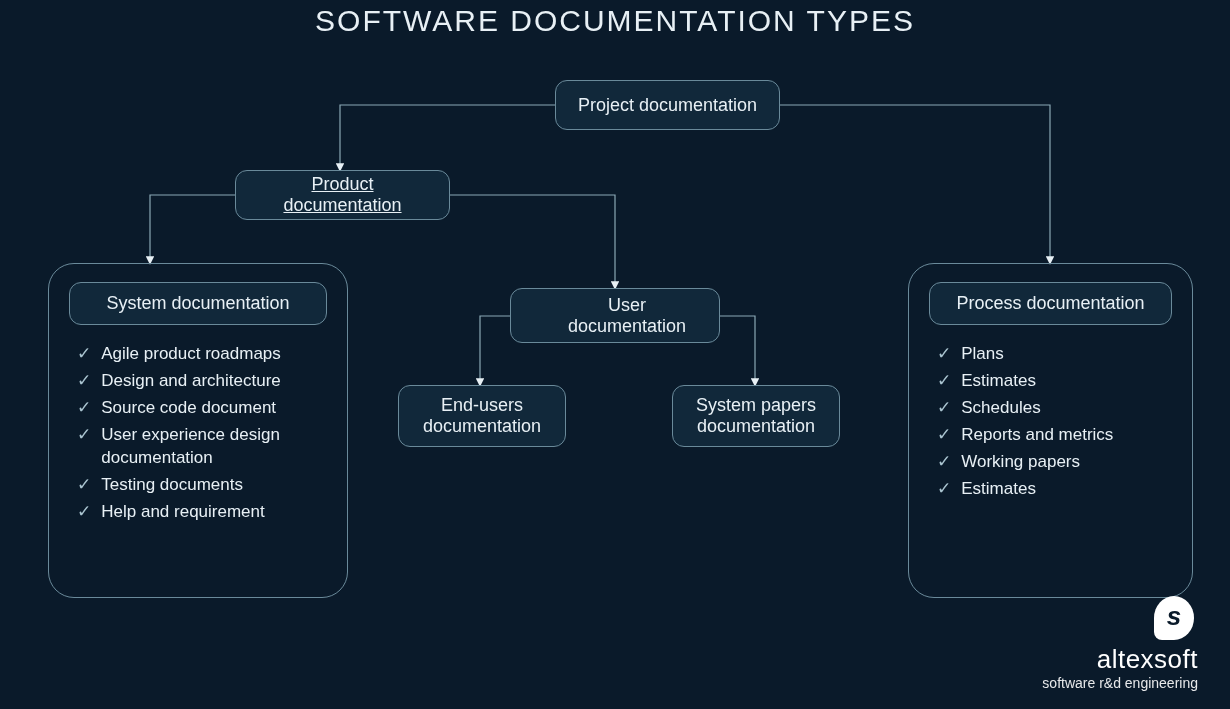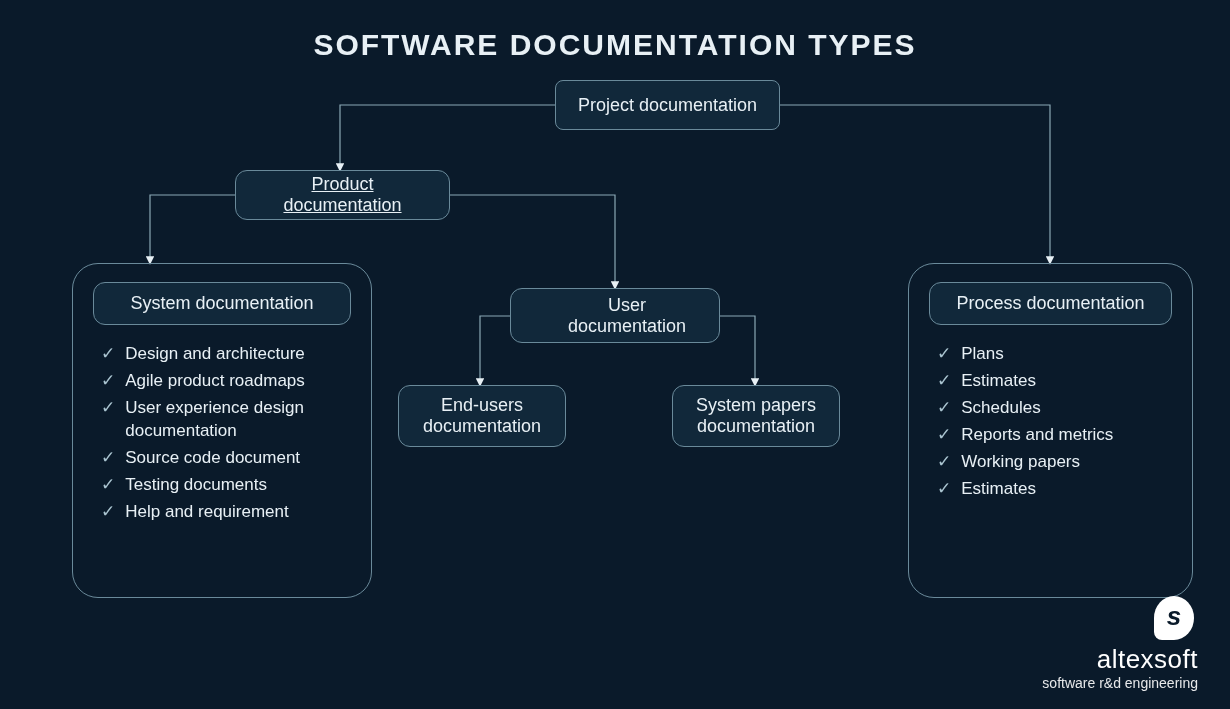--- a/index.html
+++ b/index.html
@@ -8,23 +8,23 @@
     height: 709px;
     background: #0a1a2a;
     color: #e8f0f5;
     font-family: 'Segoe UI', Arial, sans-serif;
     position: relative;
     overflow: hidden;
   }
   .title {
     text-align: center;
     font-size: 30px;
-    font-weight: 700;
+    font-weight: 400;
     letter-spacing: 2px;
-    padding-top: 28px;
+    padding-top: 4px;
   }
   .node {
     position: absolute;
     border: 1px solid #6a8a9a;
     border-radius: 12px;
     background: #11283a;
     display: flex;
     align-items: center;
     justify-content: center;
     text-align: center;
@@ -121,31 +121,31 @@
 
   <path d="M 235 195 L 150 195 L 150 263" fill="none" stroke="#8aa8b5" stroke-width="1.2" marker-end="url(#arrow)"></path>
 
   <path d="M 450 195 L 615 195 L 615 288" fill="none" stroke="#8aa8b5" stroke-width="1.2" marker-end="url(#arrow)"></path>
 
   <path d="M 510 316 L 480 316 L 480 385" fill="none" stroke="#8aa8b5" stroke-width="1.2" marker-end="url(#arrow)"></path>
 
   <path d="M 720 316 L 755 316 L 755 385" fill="none" stroke="#8aa8b5" stroke-width="1.2" marker-end="url(#arrow)"></path>
 </svg>
 
-<div class="node" style="left:555px; top:80px; width:225px; height:50px;border-radius:8px;">Project documentation</div>
+<div class="node" style="left:555px; top:80px; width:225px; height:50px;">Project documentation</div>
 
 <div class="node" style="left:235px; top:170px; width:215px; height:50px;text-decoration:underline;">Product documentation</div>
 
-<div class="group" style="left:72px; top:263px; width:300px; height:335px;">
+<div class="group" style="left:48px; top:263px; width:300px; height:335px;">
   <div class="node">System documentation</div>
   <ul class="checklist" id="system-list">
+      <li>Agile product roadmaps</li>
       <li>Design and architecture</li>
-      <li>Agile product roadmaps</li>
+      <li>Source code document</li>
       <li>User experience design documentation</li>
-      <li>Source code document</li>
       <li>Testing documents</li>
       <li>Help and requirement</li>
     </ul>
 </div>
 
 <div class="node" style="left:510px; top:288px; width:210px; height:55px;padding-left:44px;">User documentation</div>
 
 <div class="node" style="left:398px; top:385px; width:168px; height:62px;">End-users documentation</div>
 
 <div class="node" style="left:672px; top:385px; width:168px; height:62px;">System papers documentation</div>

